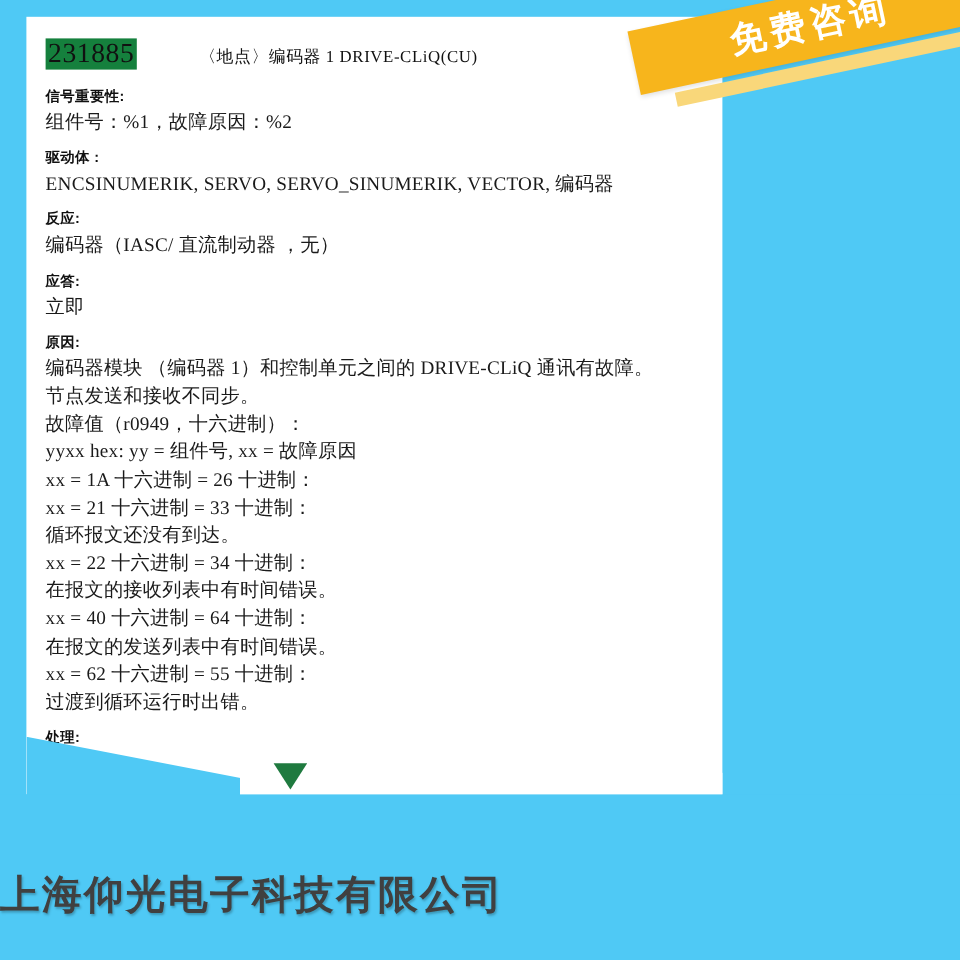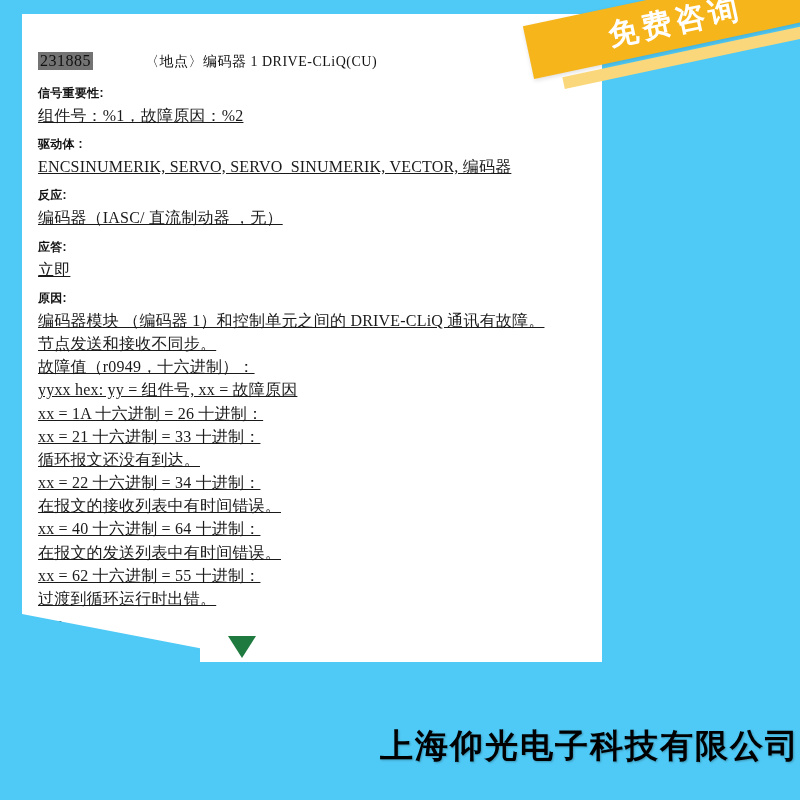--- a/index.html
+++ b/index.html
@@ -29,26 +29,25 @@
   }
 
   .title-row {
     display: flex;
     align-items: baseline;
     white-space: nowrap;
     margin-bottom: 14px;
   }
   .fault-code {
     font-family: "Liberation Serif", serif;
-    font-size: 16px;
+    font-size: 23px;
     color: #111111;
-    background: #737373;
+    background: #15803d;
     padding: 0 2px;
     letter-spacing: 0.5px;
-    margin-top: 20px;
   }
   .title-text {
     font-family: "Liberation Serif", serif;
     font-size: 14px;
     color: #111111;
     margin-left: 52px;
     letter-spacing: 0.5px;
   }
 
   .section-head {
@@ -59,21 +58,20 @@
     margin: 9px 0 2px 0;
     letter-spacing: 0.3px;
   }
   .body-line {
     font-family: "Liberation Serif", serif;
     font-size: 16px;
     color: #1a1a1a;
     line-height: 1.45;
     letter-spacing: 0.2px;
     white-space: nowrap;
-    text-decoration: underline;
   }
   .body-block .body-line {
     margin: 0;
   }
   .first-head {
     margin-top: 4px;
   }
 
   
   #bottom-area {
@@ -82,25 +80,25 @@
     top: 662px;
     width: 800px;
     height: 138px;
     background: #4fc9f5;
   }
   #company-name {
     position: absolute;
     left: 0;
     top: 62px;
     width: 800px;
-    text-align: right;
+    text-align: left;
     font-family: "Liberation Sans", sans-serif;
     font-weight: bold;
     font-size: 33px;
-    color: #000000;
+    color: #404040;
     letter-spacing: 2px;
     text-shadow: 1px 1px 2px rgba(0,0,0,0.25);
   }
 
   
   #promo-banner {
     position: absolute;
     right: -30px;
     top: -16px;
     width: 300px;

